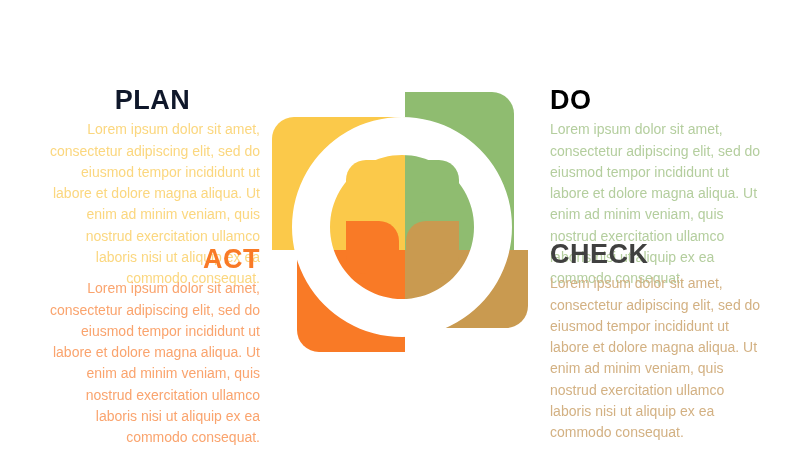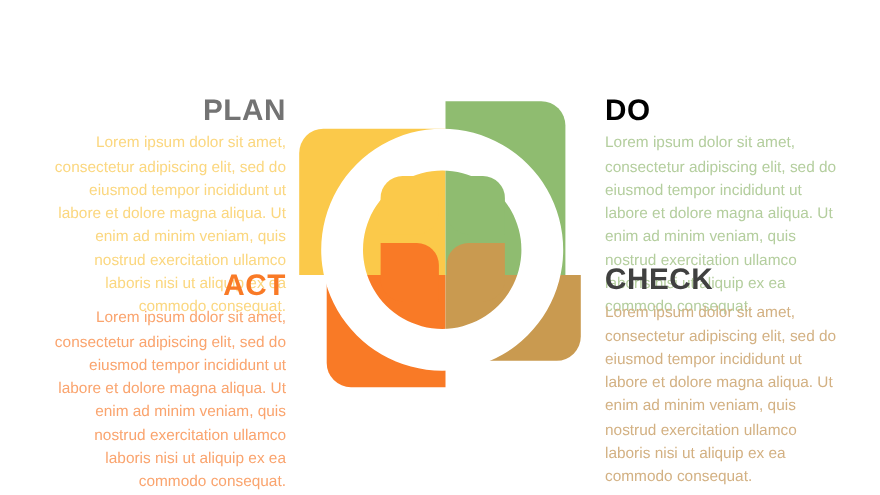--- a/index.html
+++ b/index.html
@@ -29,21 +29,21 @@
   
   .graphic{position:absolute;left:270px;top:88px;width:266px;height:270px;}
   .graphic svg{display:block;width:266px;height:270px;}
 </style>
 </head>
 <body style="background: rgb(255, 255, 255);">
 
 <div class="canvas">
 
   <div class="block right-align" id="block-plan">
-    <div class="title" style="color: #737373;">PLAN</div>
+    <div class="title" style="color: #0f172a; text-align: center;">PLAN</div>
     <div class="body" style="color: rgb(251, 215, 127);">Lorem ipsum dolor sit amet, consectetur adipiscing elit, sed do eiusmod tempor incididunt ut labore et dolore magna aliqua. Ut enim ad minim veniam, quis nostrud exercitation ullamco laboris nisi ut aliquip ex ea commodo consequat.</div>
   </div>
 
   <div class="block left-align" id="block-do">
     <div class="title" style="color: #000000;">DO</div>
     <div class="body" style="color: rgb(180, 206, 158);">Lorem ipsum dolor sit amet, consectetur adipiscing elit, sed do eiusmod tempor incididunt ut labore et dolore magna aliqua. Ut enim ad minim veniam, quis nostrud exercitation ullamco laboris nisi ut aliquip ex ea commodo consequat.</div>
   </div>
 
   <div class="block right-align" id="block-act">
     <div class="title" style="color: rgb(249, 122, 38);">ACT</div>

